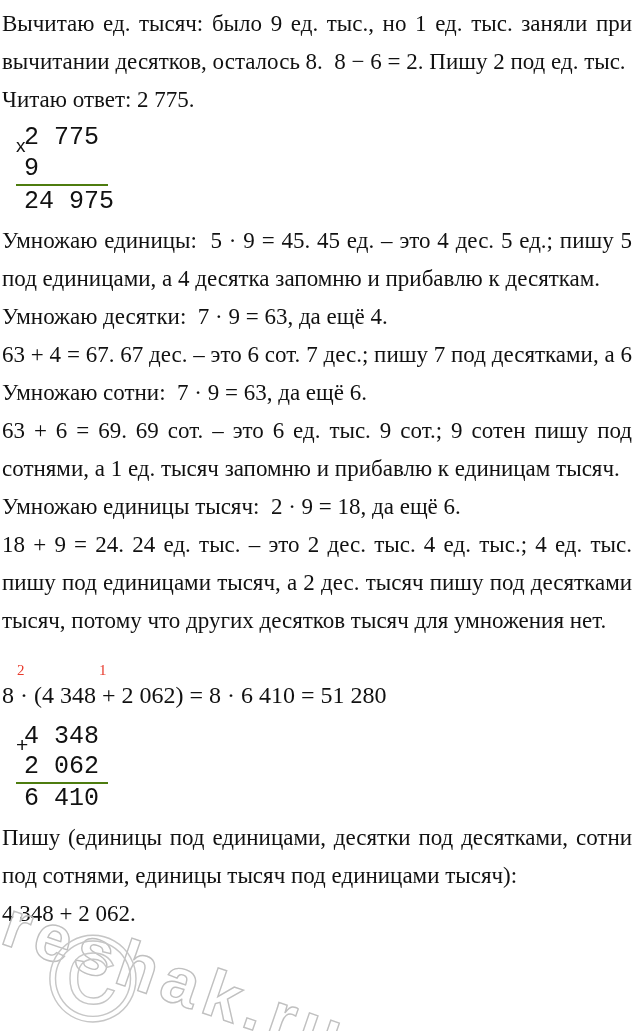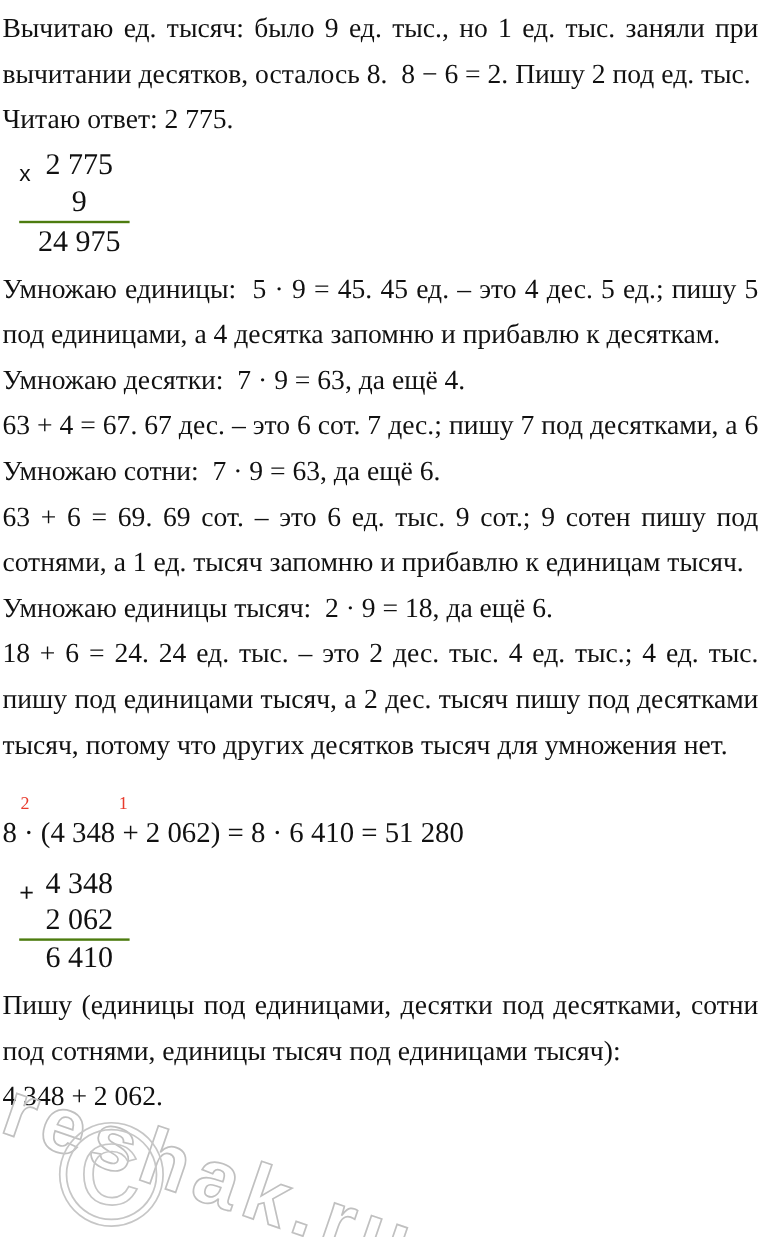--- a/index.html
+++ b/index.html
@@ -20,21 +20,21 @@
     white-space: pre-wrap;
   }
   .justify {
     text-align: justify;
     text-align-last: justify;
     text-justify: inter-word;
   }
   
   .arith { position: relative; font-size: 25px; margin: 3px 0 5px 14px; width: 120px; }
   .arith .rows { margin-left: 8px; width: 84px; }
-  .arith .row { text-align: center; height: 31px; line-height: 31px; white-space: pre; }
+  .arith .row { text-align: left; height: 31px; line-height: 31px; white-space: pre; font-family: Liberation Mono, monospace; }
   .arith .result { border-top: 2px solid #4d7c0f; margin-left: -8px; padding-left: 8px; }
   .arith .sign {
     position: absolute; left: 0;
     font-family: "Liberation Sans", sans-serif;
     font-size: 19px; line-height: 19px;
   }
   .mult .sign { top: 14px; }
   .add { margin-top: 12px; }
   .add .row { height: 30px; line-height: 30px; }
   .add .sign { top: 13px; font-size: 21px; }
@@ -96,21 +96,21 @@
   </div>
 
   <div class="line justify">Умножаю единицы:&nbsp; 5 · 9 = 45. 45 ед. – это 4 дес. 5 ед.; пишу 5</div>
   <div class="line">под единицами, а 4 десятка запомню и прибавлю к десяткам.</div>
   <div class="line">Умножаю десятки:&nbsp; 7 · 9 = 63, да ещё 4.</div>
   <div class="line justify">63 + 4 = 67. 67 дес. – это 6 сот. 7 дес.; пишу 7 под десятками, а 6</div>
   <div class="line">Умножаю сотни:&nbsp; 7 · 9 = 63, да ещё 6.</div>
   <div class="line justify">63 + 6 = 69. 69 сот. – это 6 ед. тыс. 9 сот.; 9 сотен пишу под</div>
   <div class="line">сотнями, а 1 ед. тысяч запомню и прибавлю к единицам тысяч.</div>
   <div class="line">Умножаю единицы тысяч:&nbsp; 2 · 9 = 18, да ещё 6.</div>
-  <div class="line justify">18 + 6 = 24. 24 ед. тыс. – это 2 дес. тыс. 4 ед. тыс.; 4 ед. тыс.</div>
+  <div class="line justify">18 + 9 = 24. 24 ед. тыс. – это 2 дес. тыс. 4 ед. тыс.; 4 ед. тыс.</div>
   <div class="line justify">пишу под единицами тысяч, а 2 дес. тысяч пишу под десятками</div>
   <div class="line">тысяч, потому что других десятков тысяч для умножения нет.</div>
 
   <div class="expr"><span>8&nbsp;</span><span class="mop"><span class="marker">2</span><span>·</span></span><span>&nbsp;(4&nbsp;348&nbsp;</span><span class="mop"><span class="marker">1</span><span>+</span></span><span>&nbsp;2&nbsp;062) = 8 · 6&nbsp;410 = 51&nbsp;280</span></div>
 
   <div class="arith add">
     <span class="sign">+</span>
     <div class="rows">
       <div class="row">4&nbsp;348</div>
       <div class="row">2&nbsp;062</div>

